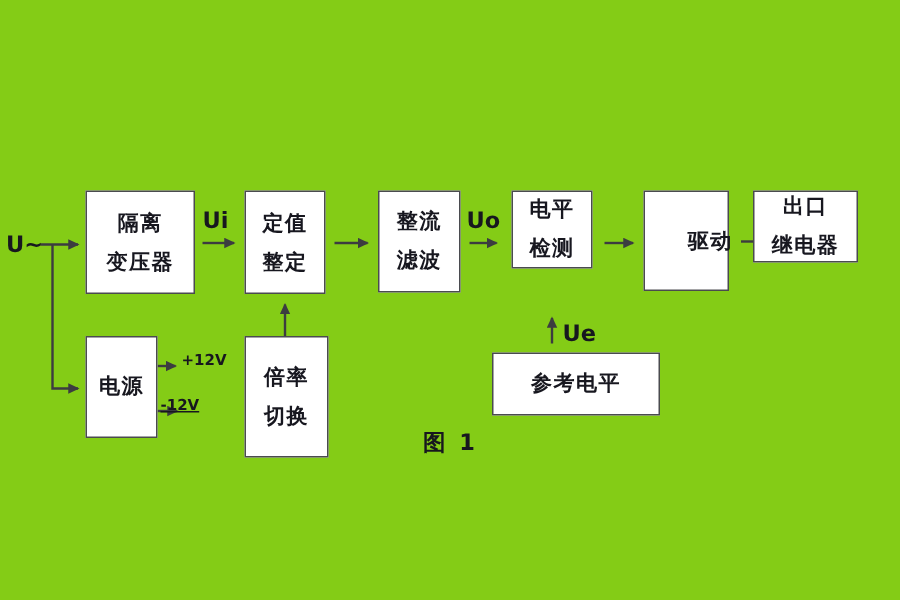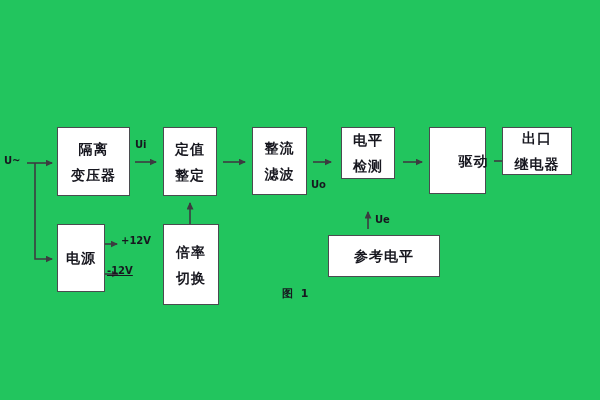--- a/index.html
+++ b/index.html
@@ -1,33 +1,33 @@
 <!DOCTYPE html>
 <html><head>
 <meta charset="utf-8">
 <style>
   html,body{margin:0;padding:0;background:#ffffff;}
   .canvas{
-    position:relative;width:600px;height:400px;background:#22c55e;
+    position:relative;width:600px;height:400px;background:#84cc16;
     font-family:"DejaVu Sans","Liberation Sans",sans-serif;
     color:#17171f;overflow:hidden;
   }
   .block{
     position:absolute;box-sizing:border-box;
     border:1.6px solid #4a4b4f;background:#ffffff;
     display:flex;flex-direction:column;align-items:center;justify-content:center;
     row-gap:12px;font-size:14px;font-weight:600;letter-spacing:1px;
     line-height:1;white-space:nowrap;
   }
   .lbl{
     position:absolute;font-weight:600;white-space:nowrap;line-height:1;
   }
-  .sig{font-size:10px;}
+  .sig{font-size:15px;}
   .rail{font-size:10px;}
-  .caption{font-size:11px;letter-spacing:2px;}
+  .caption{font-size:15px;letter-spacing:2px;}
   svg.wires{position:absolute;left:0;top:0;}
   
   #b-iso  {left:57px; top:127px;width:73px;height:69px;}
   #b-set  {left:163px;top:127px;width:54px;height:69px;}
   #b-rect {left:252px;top:127px;width:55px;height:68px;}
   #b-lvl  {left:341px;top:127px;width:54px;height:52px;}
   #b-drv  {left:429px;top:127px;width:57px;height:67px;padding-left:32px;}
   #b-out  {left:502px;top:127px;width:70px;height:48px;}
   #b-pwr  {left:57px; top:224px;width:48px;height:68px;text-align:center;}
   #b-rat  {left:163px;top:224px;width:56px;height:81px;text-align:center;}
@@ -96,20 +96,20 @@
     <span>倍率</span>
     <span>切换</span>
   </div>
 
   <div class="block" id="b-ref">
     <span>参考电平</span>
   </div>
 
   <div class="lbl sig" style="left:4px;top:156px;">U~</div>
   <div class="lbl sig" style="left:135px;top:140px;">Ui</div>
-  <div class="lbl sig" style="left:311px;top:140px;margin-top:40px;">Uo</div>
+  <div class="lbl sig" style="left:311px;top:140px;">Uo</div>
   <div class="lbl sig" style="left:375px;top:215px;">Ue</div>
   <div class="lbl rail" style="left:121px;top:236px;">+12V</div>
   <div class="lbl rail" style="left:107px;top:266px;text-decoration:underline;">-12V</div>
 
   <div class="lbl caption" style="left:282px;top:288px;">图 1</div>
 
 </div>
 
 </body></html>

